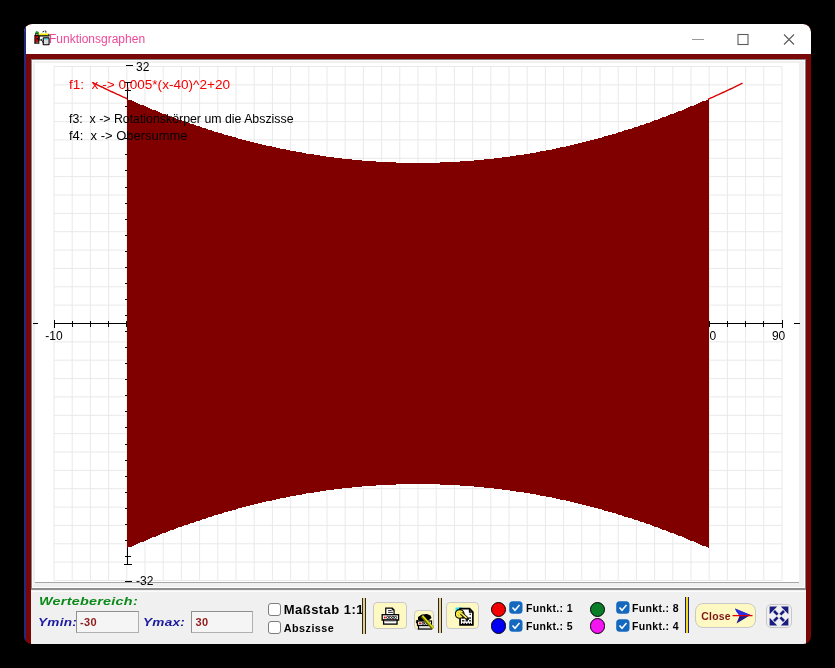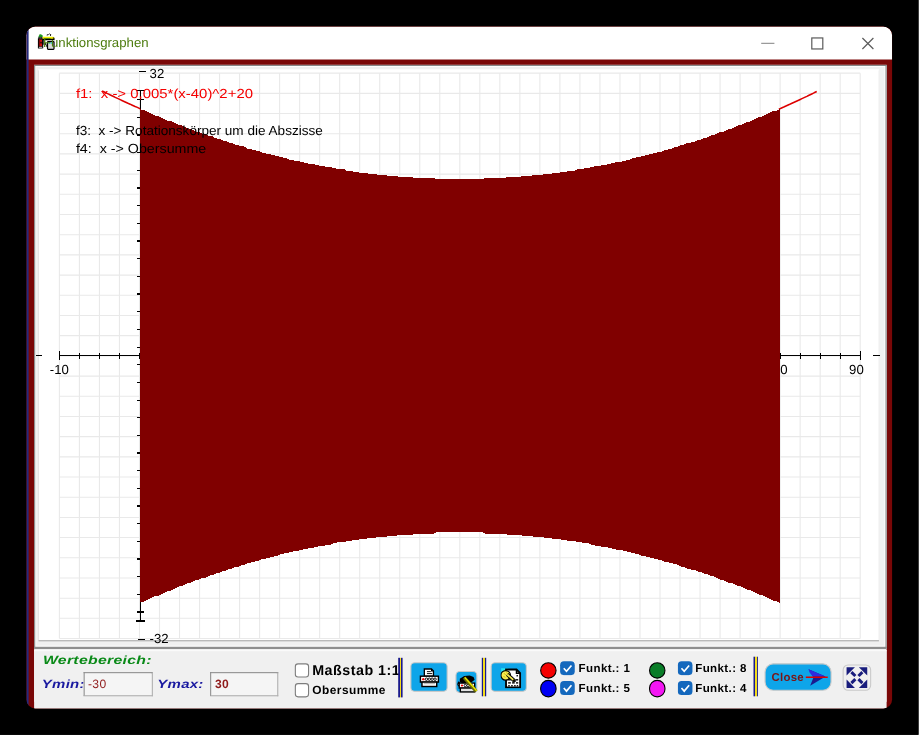--- a/index.html
+++ b/index.html
@@ -1,27 +1,27 @@
 <!DOCTYPE html>
 <html><head>
 <meta charset="utf-8">
 <style>
   html,body{margin:0;padding:0;width:835px;height:668px;background:#000;overflow:hidden;}
   *{box-sizing:border-box;font-family:"Liberation Sans",sans-serif;}
   #win{position:absolute;left:24px;top:24px;width:786.5px;height:619.5px;background:#7a0707;border-radius:8px;overflow:hidden;}
   #titlebar{position:absolute;left:0;top:0;width:100%;height:30px;background:#ffffff;border-radius:8px 8px 0 0;}
-  #title{position:absolute;left:15px;top:8px;font-size:12px;color:#4d7c0f;}
+  #title{position:absolute;left:25px;top:8px;font-size:12px;color:#ec4899;}
   .cap{position:absolute;top:0;width:44px;height:30px;}
   #content{position:absolute;left:6.5px;top:34.5px;width:775.3px;height:579px;background:#f0f0f0;}
   #plotpanel{position:absolute;left:0;top:0;width:775.3px;height:531px;background:#f0f0f0;border:1px solid #868686;border-bottom:2.5px solid #8e8e8e;box-shadow:inset 0 0 0 1px #fdfdfd;}
   #paintbox{position:absolute;left:3.5px;top:3px;width:763.5px;height:519px;background:#fff;box-shadow:0 1px 0 #a8a8a8;}
   #botpanel{position:absolute;left:0;top:532px;width:775.3px;height:59px;background:#f0f0f0;border-top:1px solid #fbfbfb;}
   .blab{font-weight:bold;font-size:10.5px;letter-spacing:0.35px;line-height:12px;color:#000;white-space:nowrap;}
   .sep{position:absolute;width:4px;background:linear-gradient(90deg,#1a1a8c 0 1.2px,#f2dc1c 1.2px 2.8px,#1a1a8c 2.8px 4px);}
-  .btn{position:absolute;background:#0ea5e9;border:1px solid #c9c9c9;border-radius:4px;}
+  .btn{position:absolute;background:#fef9c3;border:1px solid #c9c9c9;border-radius:4px;}
   .cb{position:absolute;width:13px;height:13px;background:#fff;border:1px solid #7d7d7d;border-radius:3px;}
   .circ{position:absolute;width:15.5px;height:15.5px;border:1.2px solid #000;border-radius:50%;}
 </style>
 </head>
 <body>
 <div id="win">
   <div style="position:absolute;left:0;top:0;width:2px;height:100%;background:#232a7d;z-index:30"></div>
   <div id="titlebar">
     <svg style="position:absolute;left:10px;top:6px" width="16" height="16" viewBox="0 0 16 16">
       <path d="M1 3.2 L2.2 1 L4 1.6 L5 2.6 L4.6 4 L1.2 4 Z" fill="#1e9c20"></path>
@@ -246,27 +246,27 @@
         <g font-size="12">
           <text x="34" y="26" fill="#f50000" textLength="161" lengthAdjust="spacingAndGlyphs">f1:&nbsp;&nbsp;x -&gt; 0,005*(x-40)^2+20</text>
           <text x="34" y="59.5" fill="#000" textLength="224.5" lengthAdjust="spacingAndGlyphs">f3:&nbsp;&nbsp;x -&gt; Rotationskörper um die Abszisse</text>
           <text x="34" y="76.5" fill="#000" textLength="118.5" lengthAdjust="spacingAndGlyphs">f4:&nbsp;&nbsp;x -&gt; Obersumme</text>
         </g>
       </svg>
     </div>
     <div id="botpanel">
       <div class="blab" style="position:absolute;left:8px;top:3.5px;color:#0a8a18;font-style:italic;font-size:10.8px;letter-spacing:0.2px;transform:scaleX(1.33);transform-origin:0 50%">Wertebereich:</div>
       <div class="blab" style="position:absolute;left:7.5px;top:24.5px;color:#1a1aa0;font-style:italic;font-size:10.8px;letter-spacing:0.2px;transform:scaleX(1.26);transform-origin:0 50%">Ymin:</div>
-      <div style="position:absolute;left:45px;top:19px;width:63px;height:22px;background:#f5f5f5;border:1px solid #b0b0b0;border-top-color:#8f8f8f;border-left-color:#8f8f8f;font-weight:normal;font-size:11px;color:#8f1a1a;padding:4px 0 0 3.5px;letter-spacing:0.3px;">-30</div>
+      <div style="position:absolute;left:45px;top:19px;width:63px;height:22px;background:#f5f5f5;border:1px solid #b0b0b0;border-top-color:#8f8f8f;border-left-color:#8f8f8f;font-weight:bold;font-size:11px;color:#8f1a1a;padding:4px 0 0 3.5px;letter-spacing:0.3px;">-30</div>
       <div class="blab" style="position:absolute;left:112.4px;top:24.5px;color:#1a1aa0;font-style:italic;font-size:10.8px;letter-spacing:0.2px;transform:scaleX(1.26);transform-origin:0 50%">Ymax:</div>
       <div style="position:absolute;left:160px;top:19px;width:62px;height:22px;background:#f5f5f5;border:1px solid #b0b0b0;border-top-color:#8f8f8f;border-left-color:#8f8f8f;font-weight:bold;font-size:11px;color:#8f1a1a;padding:4px 0 0 4px;letter-spacing:0.3px;">30</div>
       <div class="cb" style="left:237.5px;top:11.4px"></div>
       <div class="blab" style="position:absolute;left:253.3px;top:12px;font-size:13px;letter-spacing:0.45px">Maßstab 1:1</div>
       <div class="cb" style="left:237.5px;top:29.4px"></div>
-      <div class="blab" style="position:absolute;left:253.3px;top:30px;font-size:10.8px;letter-spacing:0.45px">Obersumme</div>
+      <div class="blab" style="position:absolute;left:253.3px;top:30px;font-size:10.8px;letter-spacing:0.45px">Abszisse</div>
       <div class="sep" style="left:331.9px;top:6.9px;height:36px"></div>
       <div class="btn" style="left:342.7px;top:10.8px;width:33.5px;height:27px">
         <svg width="19" height="19" viewBox="0 0 16 16" style="position:absolute;left:7px;top:3.5px">
           <path d="M4 6.5 V1 h5.5 l1.5 1.5 V6.5 Z" fill="#fff" stroke="#000" stroke-width="1"></path>
           <path d="M9.5 1 V2.5 H11" fill="none" stroke="#000" stroke-width="0.8"></path>
           <path d="M6 3 h3 M6 4.5 h4" stroke="#000" stroke-width="0.7"></path>
           <rect x="1" y="6.5" width="13.8" height="4.5" fill="#fff" stroke="#000" stroke-width="1.1"></rect>
           <circle cx="3.2" cy="8.8" r="0.9" fill="#e00"></circle>
           <circle cx="5.6" cy="8.8" r="0.95" fill="none" stroke="#000" stroke-width="0.7"></circle>
           <circle cx="7.8" cy="8.8" r="0.95" fill="none" stroke="#000" stroke-width="0.7"></circle>

